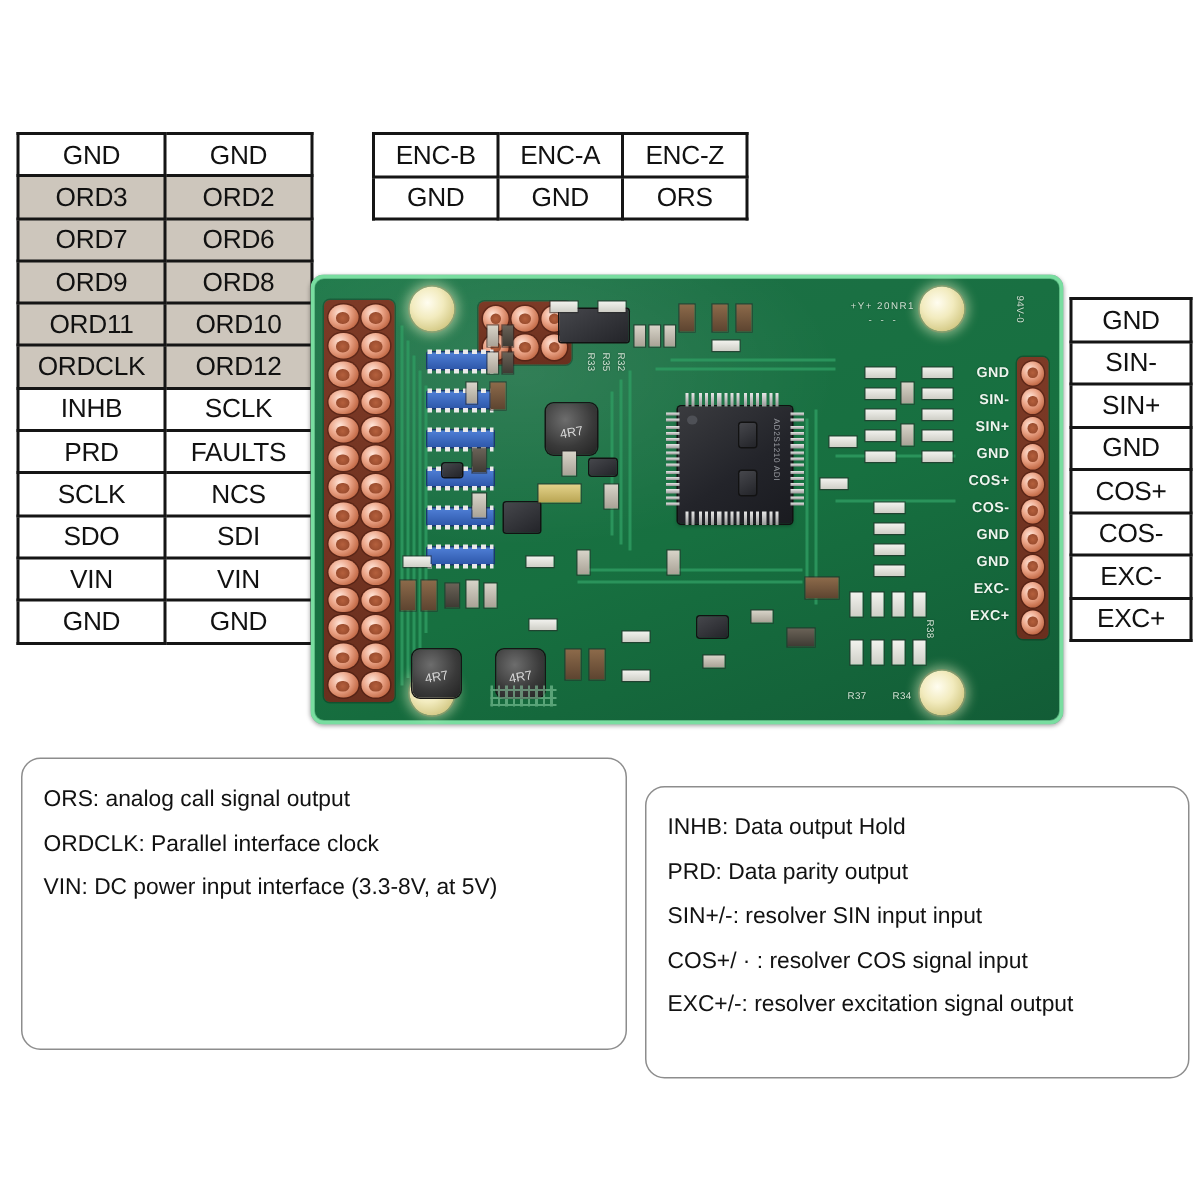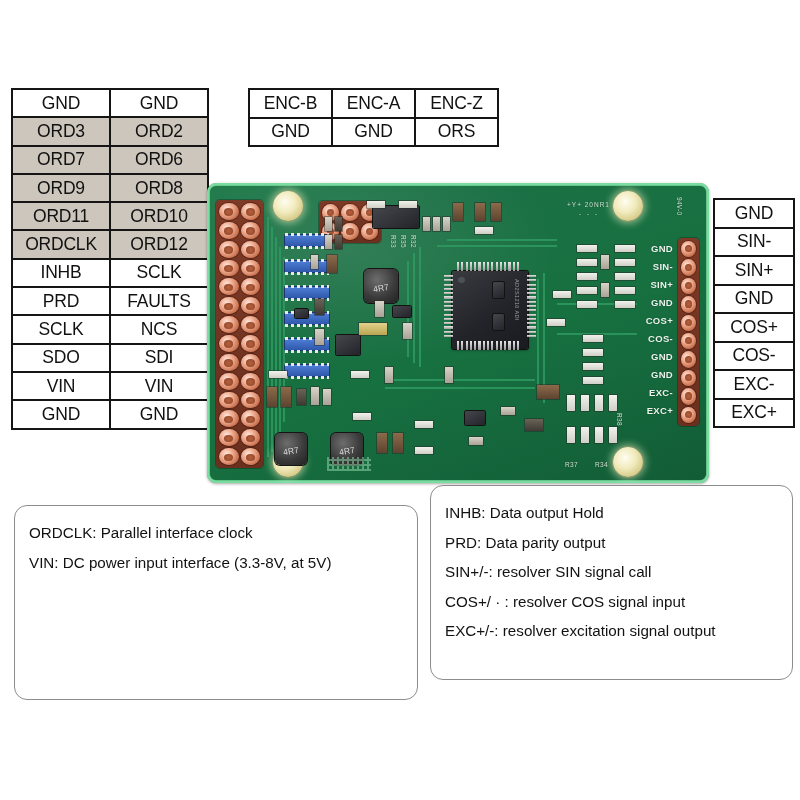--- a/index.html
+++ b/index.html
@@ -198,21 +198,21 @@
   }
   .desc-box .line {
     font-size: 15.2px;
     color: #121212;
     padding: 0 14px;
     line-height: 29.5px;
     white-space: nowrap;
     font-family: "Liberation Sans", sans-serif;
   }
   #desc-left  { left: 14px;  top: 505px; width: 404px; height: 195px; }
-  #desc-right { left: 430px; top: 485px; width: 363px; height: 195px; }
+  #desc-right { left: 430px; top: 524px; width: 363px; height: 195px; }
 </style>
 </head>
 <body>
 
 <div id="stage">
 
   <table id="left-table" class="pin-table">
     <tbody>
         <tr>
           <td>GND</td>
@@ -570,24 +570,25 @@
     <div class="silk small" style="left:360px; top:18px; letter-spacing:1px;">+Y+ 20NR1</div>
     <div class="silk small" style="left:372px; top:27px; letter-spacing:2px;">- - -</div>
 
     <div style="position:absolute; left:120px; bottom:12px; width:44px; height:14px;
                 background: repeating-linear-gradient(90deg,#8fd3a8 0 1.6px, transparent 1.6px 5px),
                             repeating-linear-gradient(0deg,#8fd3a8 0 1.6px, transparent 1.6px 5px);
                 opacity:.55;"></div>
   </div>
 
   <div class="desc-box" id="desc-left">
+      <div class="line">ORS: analog call signal output</div>
       <div class="line">ORDCLK: Parallel interface clock</div>
       <div class="line">VIN: DC power input interface (3.3-8V, at 5V)</div>
     </div>
   <div class="desc-box" id="desc-right">
       <div class="line">INHB: Data output Hold</div>
       <div class="line">PRD: Data parity output</div>
-      <div class="line">SIN+/-: resolver SIN signal call</div>
+      <div class="line">SIN+/-: resolver SIN input input</div>
       <div class="line">COS+/ · : resolver COS signal input</div>
       <div class="line">EXC+/-: resolver excitation signal output</div>
     </div>
 
 </div>
 
 </body></html>

